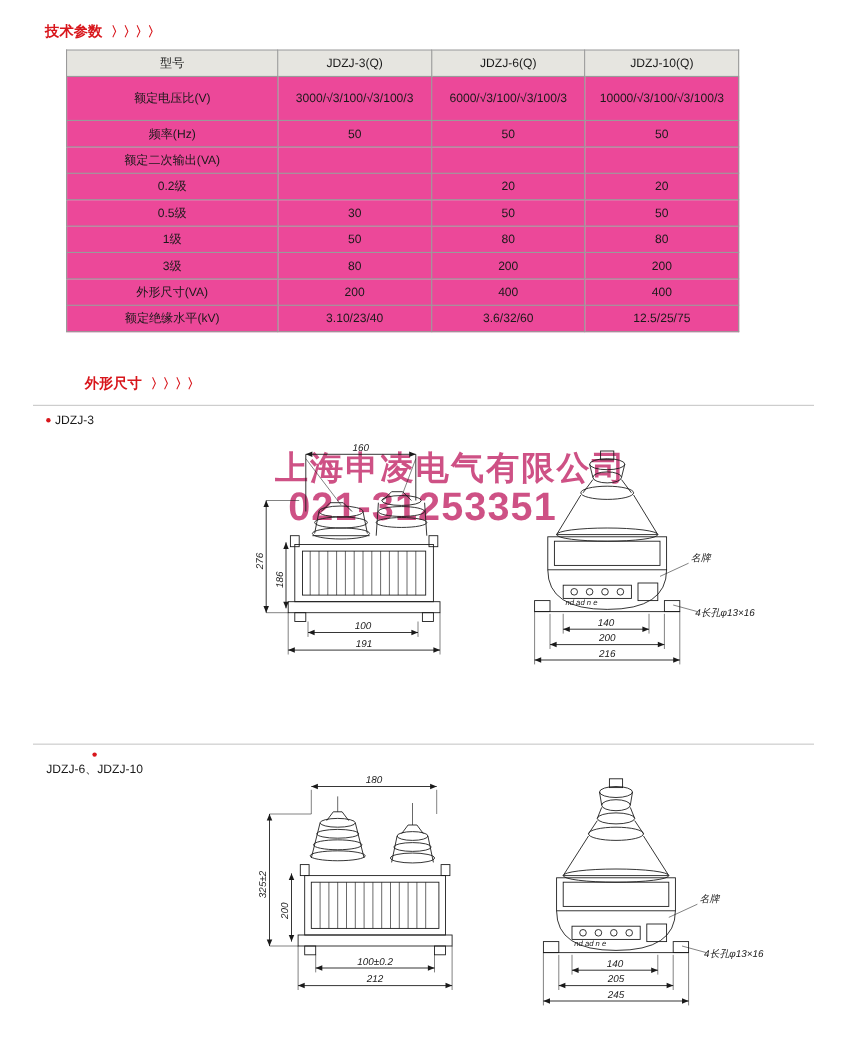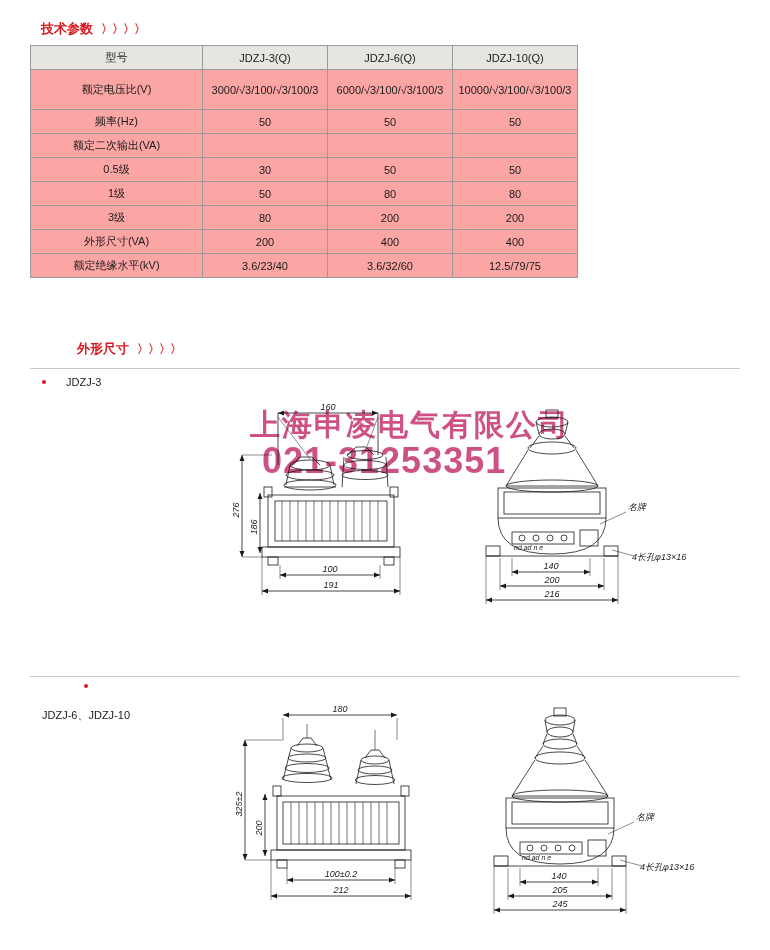--- a/index.html
+++ b/index.html
@@ -15,35 +15,35 @@
   .section-head{
     display:flex;align-items:center;gap:8px;
     color:#d8161c;font-weight:bold;font-size:13px;
   }
   .chev{color:#d8161c;font-size:12px;letter-spacing:-1px;font-weight:bold;}
   #tech-head{position:absolute;left:30px;top:20px;margin-left:11px;}
   #dim-head{position:absolute;left:30px;top:340px;margin-left:47px;}
 
   
   .tbl-wrap{position:absolute;left:30px;top:45px;width:710px;}
-  table{border-collapse:collapse;width:548px;font-size:11px;}
+  table{border-collapse:collapse;width:612px;font-size:11px;margin-left:30px;}
   table td{
     border:1px solid #9a9a9a;
     text-align:center;
     vertical-align:middle;
     padding:3px 2px;
-    background:#fca5a5;
+    background:#ec4899;
     height:17px;
   }
   table td.hd{background:#e6e5e0;}
   .col0{width:172px;}
   .col1,.col2,.col3{width:125px;}
 
   
-  .model-item{position:absolute;display:flex;align-items:center;gap:20px;font-size:11px;}
+  .model-item{position:absolute;display:flex;align-items:center;gap:4px;font-size:11px;}
   .model-item .dot{width:4px;height:4px;border-radius:50%;background:#d8161c;display:inline-block;}
   #m1{left:42px;top:376px;}
   #m2{left:42px;top:684px;flex-direction:column;}
   .rule{position:absolute;left:30px;width:710px;height:1px;background:#c8c8c8;}
   #r1{top:368px;}
   #r2{top:676px;}
 
   
   .wm{
     position:absolute;
@@ -102,20 +102,26 @@
       <td>50</td>
       <td>50</td>
     </tr>
     <tr>
       <td>额定二次输出(VA)</td>
       <td></td>
       <td></td>
       <td></td>
     </tr>
     <tr>
+      <td>0.2级</td>
+      <td></td>
+      <td>20</td>
+      <td>20</td>
+    </tr>
+    <tr>
       <td>0.5级</td>
       <td>30</td>
       <td>50</td>
       <td>50</td>
     </tr>
     <tr>
       <td>1级</td>
       <td>50</td>
       <td>80</td>
       <td>80</td>
@@ -127,23 +133,23 @@
       <td>200</td>
     </tr>
     <tr>
       <td>外形尺寸(VA)</td>
       <td>200</td>
       <td>400</td>
       <td>400</td>
     </tr>
     <tr>
       <td>额定绝缘水平(kV)</td>
-      <td>3.6/23/40</td>
+      <td>3.10/23/40</td>
       <td>3.6/32/60</td>
-      <td>12.5/79/75</td>
+      <td>12.5/25/75</td>
     </tr>
   </tbody>
 </table>
 </div>
 
 <div class="section-head" id="dim-head">
   <span>外形尺寸</span>
   <span class="chev">〉〉〉〉</span>
 </div>
 

